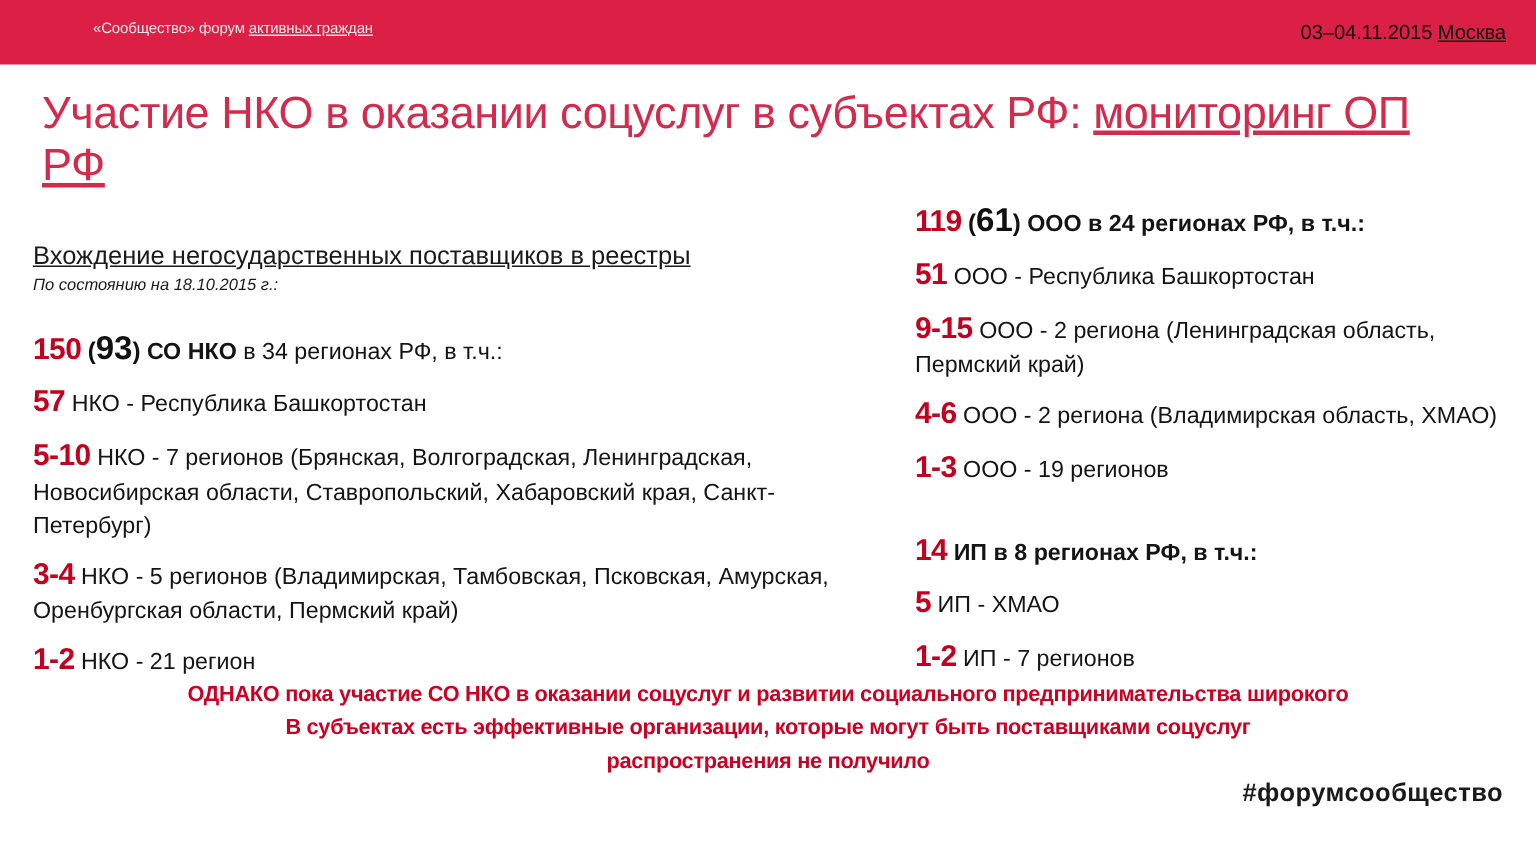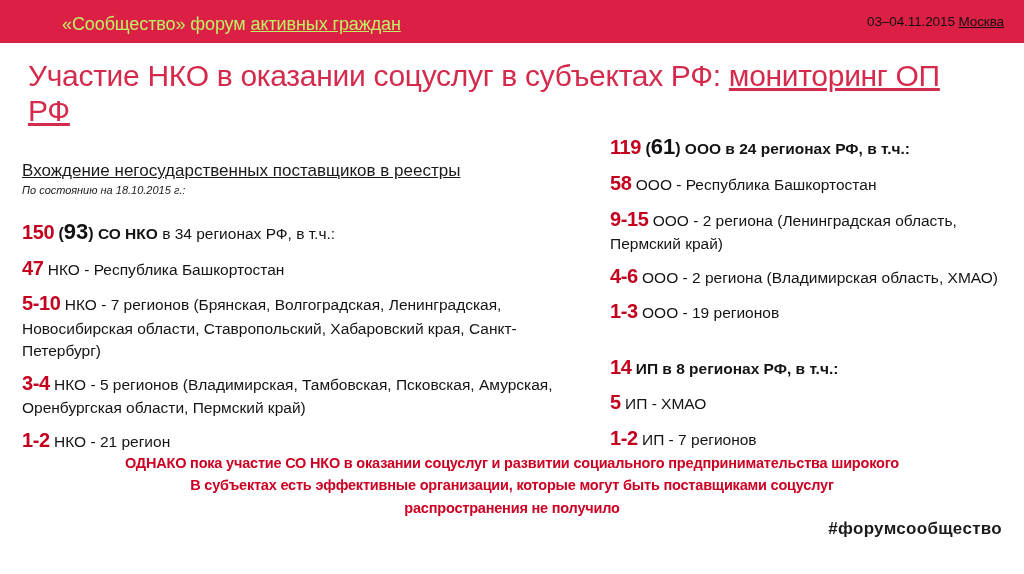--- a/index.html
+++ b/index.html
@@ -25,22 +25,22 @@
     position: absolute;
     left: 0; top: 0;
     width: 1024px;
     height: 43px;
     background: #dc1f45;
   }
   .topbar-left {
     position: absolute;
     left: 62px;
     top: 14px;
-    font-size: 18px;
-    color: #bef264;
+    font-size: 10px;
+    color: #e5e5e5;
     white-space: nowrap;
     letter-spacing: -0.1px;
   }
   .topbar-right {
     position: absolute;
     right: 20px;
     top: 14px;
     font-size: 13.5px;
     color: #111111;
     white-space: nowrap;
@@ -157,31 +157,31 @@
 
   <div class="title">
     <span>Участие НКО в оказании соцуслуг в субъектах РФ: </span><span class="u">мониторинг ОП РФ</span>
   </div>
 
   <div class="col-left">
     <p class="subhead">Вхождение негосударственных поставщиков в реестры</p>
     <p class="subhead-italic">По состоянию на 18.10.2015 г.:</p>
     <div>
       <p class="stat"><span class="num">150</span> <span class="paren">(<b>93</b>)</span> <span class="bold">СО НКО</span><span> в 34 регионах РФ, в т.ч.:</span></p>
-      <p class="stat"><span class="num">47</span> <span>НКО - Республика Башкортостан</span></p>
+      <p class="stat"><span class="num">57</span> <span>НКО - Республика Башкортостан</span></p>
       <p class="stat"><span class="num">5-10</span> <span>НКО - 7 регионов (Брянская, Волгоградская, Ленинградская, Новосибирская области, Ставропольский, Хабаровский края, Санкт-Петербург)</span></p>
       <p class="stat"><span class="num">3-4</span> <span>НКО - 5 регионов (Владимирская, Тамбовская, Псковская, Амурская, Оренбургская области, Пермский край)</span></p>
       <p class="stat"><span class="num">1-2</span> <span>НКО - 21 регион</span></p>
     </div>
   </div>
 
   <div class="col-right">
     <div>
       <p class="stat"><span class="num">119</span> <span class="paren">(<b>61</b>)</span> <span class="bold">ООО в 24 регионах РФ, в т.ч.:</span></p>
-      <p class="stat"><span class="num">58</span> <span>ООО - Республика Башкортостан</span></p>
+      <p class="stat"><span class="num">51</span> <span>ООО - Республика Башкортостан</span></p>
       <p class="stat"><span class="num">9-15</span> <span>ООО - 2 региона (Ленинградская область, Пермский край)</span></p>
       <p class="stat"><span class="num">4-6</span> <span>ООО - 2 региона (Владимирская область, ХМАО)</span></p>
       <p class="stat"><span class="num">1-3</span> <span>ООО - 19 регионов</span></p>
     </div>
     <div class="spacer-block"></div>
     <div>
       <p class="stat"><span class="num">14</span> <span class="bold"> ИП в 8 регионах РФ, в т.ч.:</span></p>
       <p class="stat"><span class="num">5</span> <span> ИП - ХМАО</span></p>
       <p class="stat"><span class="num">1-2</span> <span> ИП - 7 регионов</span></p>
     </div>

